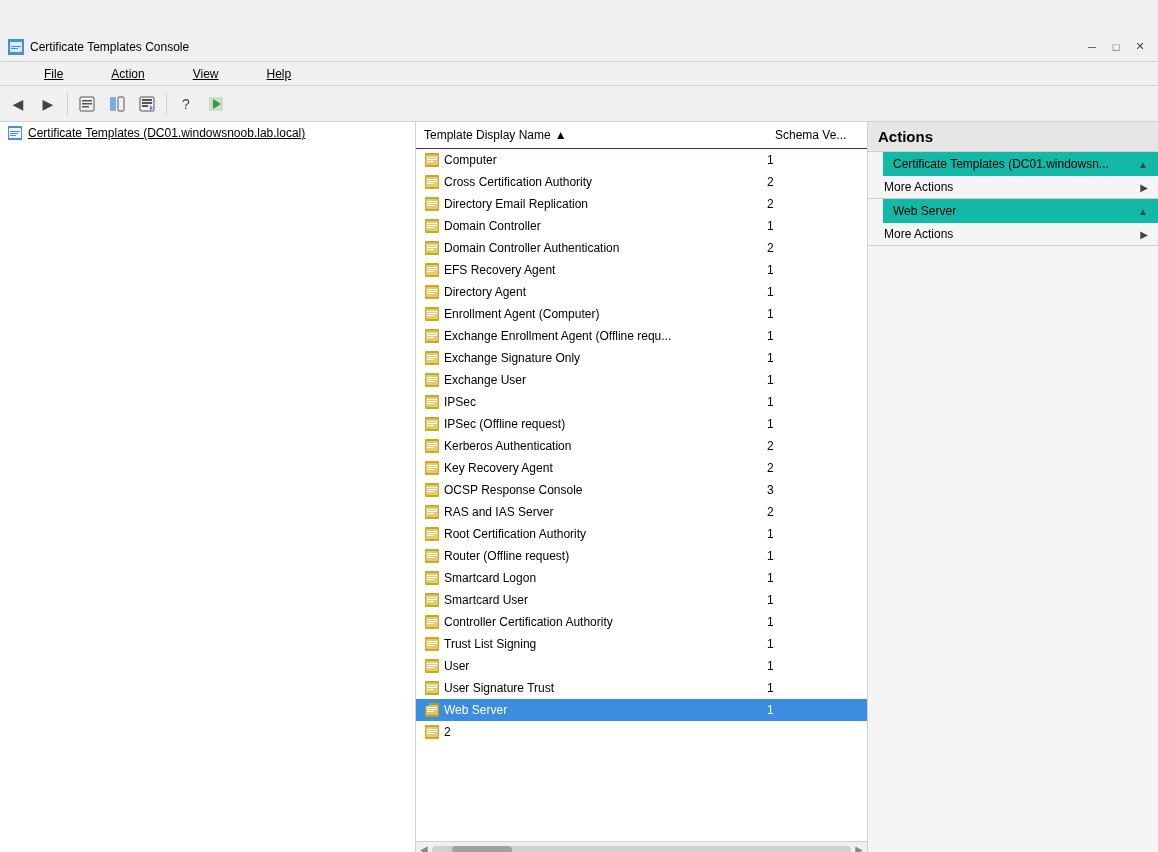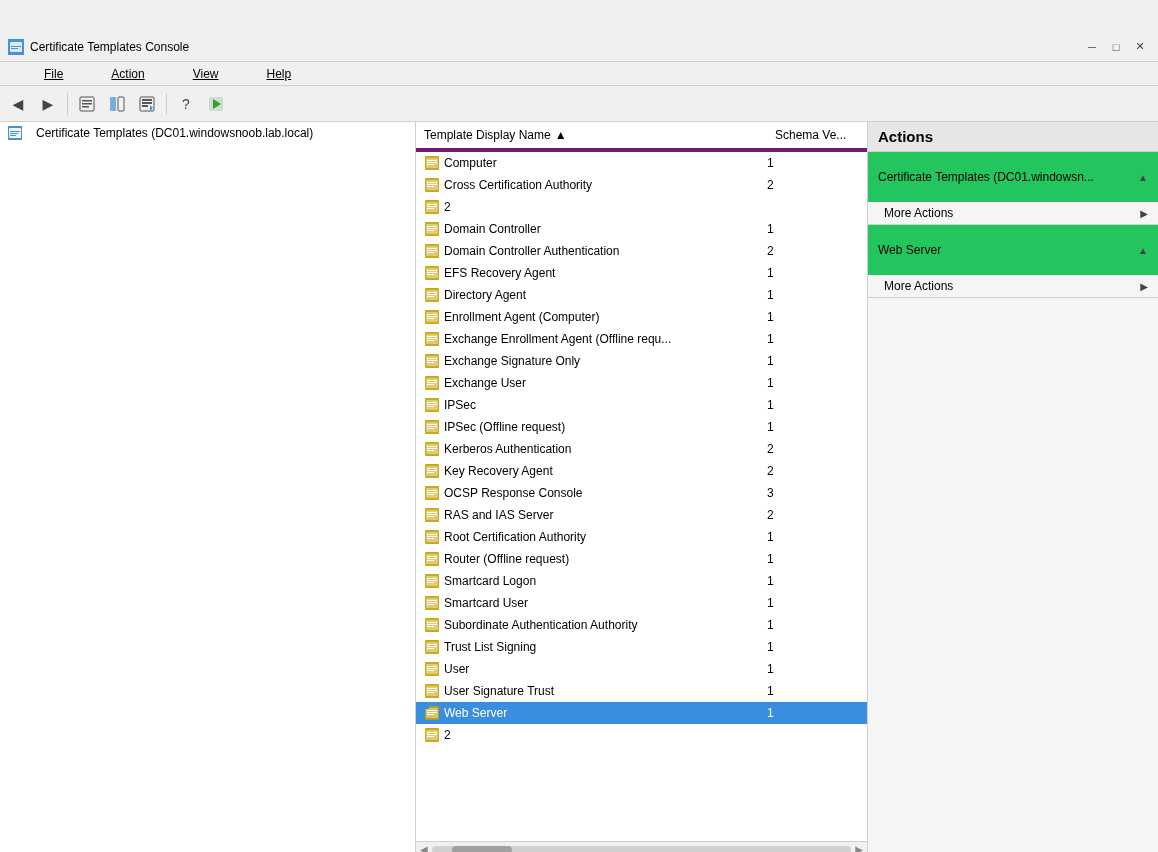--- a/index.html
+++ b/index.html
@@ -106,42 +106,43 @@
       width: 416px;
       border-right: 1px solid #d0d0d0;
       background: white;
       overflow: hidden;
     }
     .left-pane-item {
       display: flex;
       align-items: center;
       padding: 4px 8px;
       cursor: pointer;
-      gap: 14px;
+      gap: 6px;
+      text-decoration: underline;
     }
     .tree-icon-small {
       width: 14px;
       height: 14px;
       background: #4a90d9;
       display: inline-block;
     }
 
     
     .center-pane {
       flex: 1;
       background: white;
       overflow: hidden;
       display: flex;
       flex-direction: column;
       border-right: 1px solid #d0d0d0;
     }
     .list-header {
       display: flex;
       background: white;
-      border-bottom: 4px solid #701a75;
+      border-bottom: 1px solid #701a75;
       padding: 4px 0;
       position: sticky;
       top: 0;
     }
     .list-header-col {
       font-size: 12px;
       padding: 2px 8px;
       font-weight: normal;
       color: #000;
       cursor: pointer;
@@ -215,28 +216,29 @@
       background: #e6e6e6;
       padding: 6px 10px;
       font-weight: bold;
       font-size: 15px;
       border-bottom: 1px solid #d0d0d0;
     }
     .action-section {
       border-bottom: 1px solid #d0d0d0;
     }
     .action-section-title {
-      background: #22c55e;
-      padding: 18px 10px;
+      background: #14b8a6;
+      padding: 5px 10px;
       font-size: 12px;
       font-weight: 500;
       display: flex;
       align-items: center;
       justify-content: space-between;
       cursor: pointer;
+      margin-left: 15px;
     }
     .action-item {
       padding: 4px 10px 4px 16px;
       font-size: 12px;
       cursor: pointer;
       display: flex;
       align-items: center;
       justify-content: space-between;
     }
     .chevron {
@@ -384,20 +386,21 @@
           <span class="row-schema">2</span>
         </div>
         <div class="list-row">
           <span style="width: 16px; height: 16px; margin: 0px 4px 0px 8px; flex-shrink: 0; display: inline-block;"><svg width="16" height="16" viewBox="0 0 16 16">
       <rect x="1" y="1" width="14" height="14" rx="1" fill="#c8a000" opacity="0.9"></rect>
       <rect x="2" y="3" width="12" height="10" rx="1" fill="white" opacity="0.4"></rect>
       <rect x="3" y="5" width="10" height="1" fill="white"></rect>
       <rect x="3" y="7" width="10" height="1" fill="white"></rect>
       <rect x="3" y="9" width="7" height="1" fill="white"></rect>
     </svg></span>
+          <span class="row-name">Directory Email Replication</span>
           <span class="row-schema">2</span>
         </div>
         <div class="list-row">
           <span style="width: 16px; height: 16px; margin: 0px 4px 0px 8px; flex-shrink: 0; display: inline-block;"><svg width="16" height="16" viewBox="0 0 16 16">
       <rect x="1" y="1" width="14" height="14" rx="1" fill="#c8a000" opacity="0.9"></rect>
       <rect x="2" y="3" width="12" height="10" rx="1" fill="white" opacity="0.4"></rect>
       <rect x="3" y="5" width="10" height="1" fill="white"></rect>
       <rect x="3" y="7" width="10" height="1" fill="white"></rect>
       <rect x="3" y="9" width="7" height="1" fill="white"></rect>
     </svg></span>
@@ -592,21 +595,21 @@
           <span class="row-schema">1</span>
         </div>
         <div class="list-row">
           <span style="width: 16px; height: 16px; margin: 0px 4px 0px 8px; flex-shrink: 0; display: inline-block;"><svg width="16" height="16" viewBox="0 0 16 16">
       <rect x="1" y="1" width="14" height="14" rx="1" fill="#c8a000" opacity="0.9"></rect>
       <rect x="2" y="3" width="12" height="10" rx="1" fill="white" opacity="0.4"></rect>
       <rect x="3" y="5" width="10" height="1" fill="white"></rect>
       <rect x="3" y="7" width="10" height="1" fill="white"></rect>
       <rect x="3" y="9" width="7" height="1" fill="white"></rect>
     </svg></span>
-          <span class="row-name">Subordinate Authentication Authority</span>
+          <span class="row-name">Controller Certification Authority</span>
           <span class="row-schema">1</span>
         </div>
         <div class="list-row">
           <span style="width: 16px; height: 16px; margin: 0px 4px 0px 8px; flex-shrink: 0; display: inline-block;"><svg width="16" height="16" viewBox="0 0 16 16">
       <rect x="1" y="1" width="14" height="14" rx="1" fill="#c8a000" opacity="0.9"></rect>
       <rect x="2" y="3" width="12" height="10" rx="1" fill="white" opacity="0.4"></rect>
       <rect x="3" y="5" width="10" height="1" fill="white"></rect>
       <rect x="3" y="7" width="10" height="1" fill="white"></rect>
       <rect x="3" y="9" width="7" height="1" fill="white"></rect>
     </svg></span>

